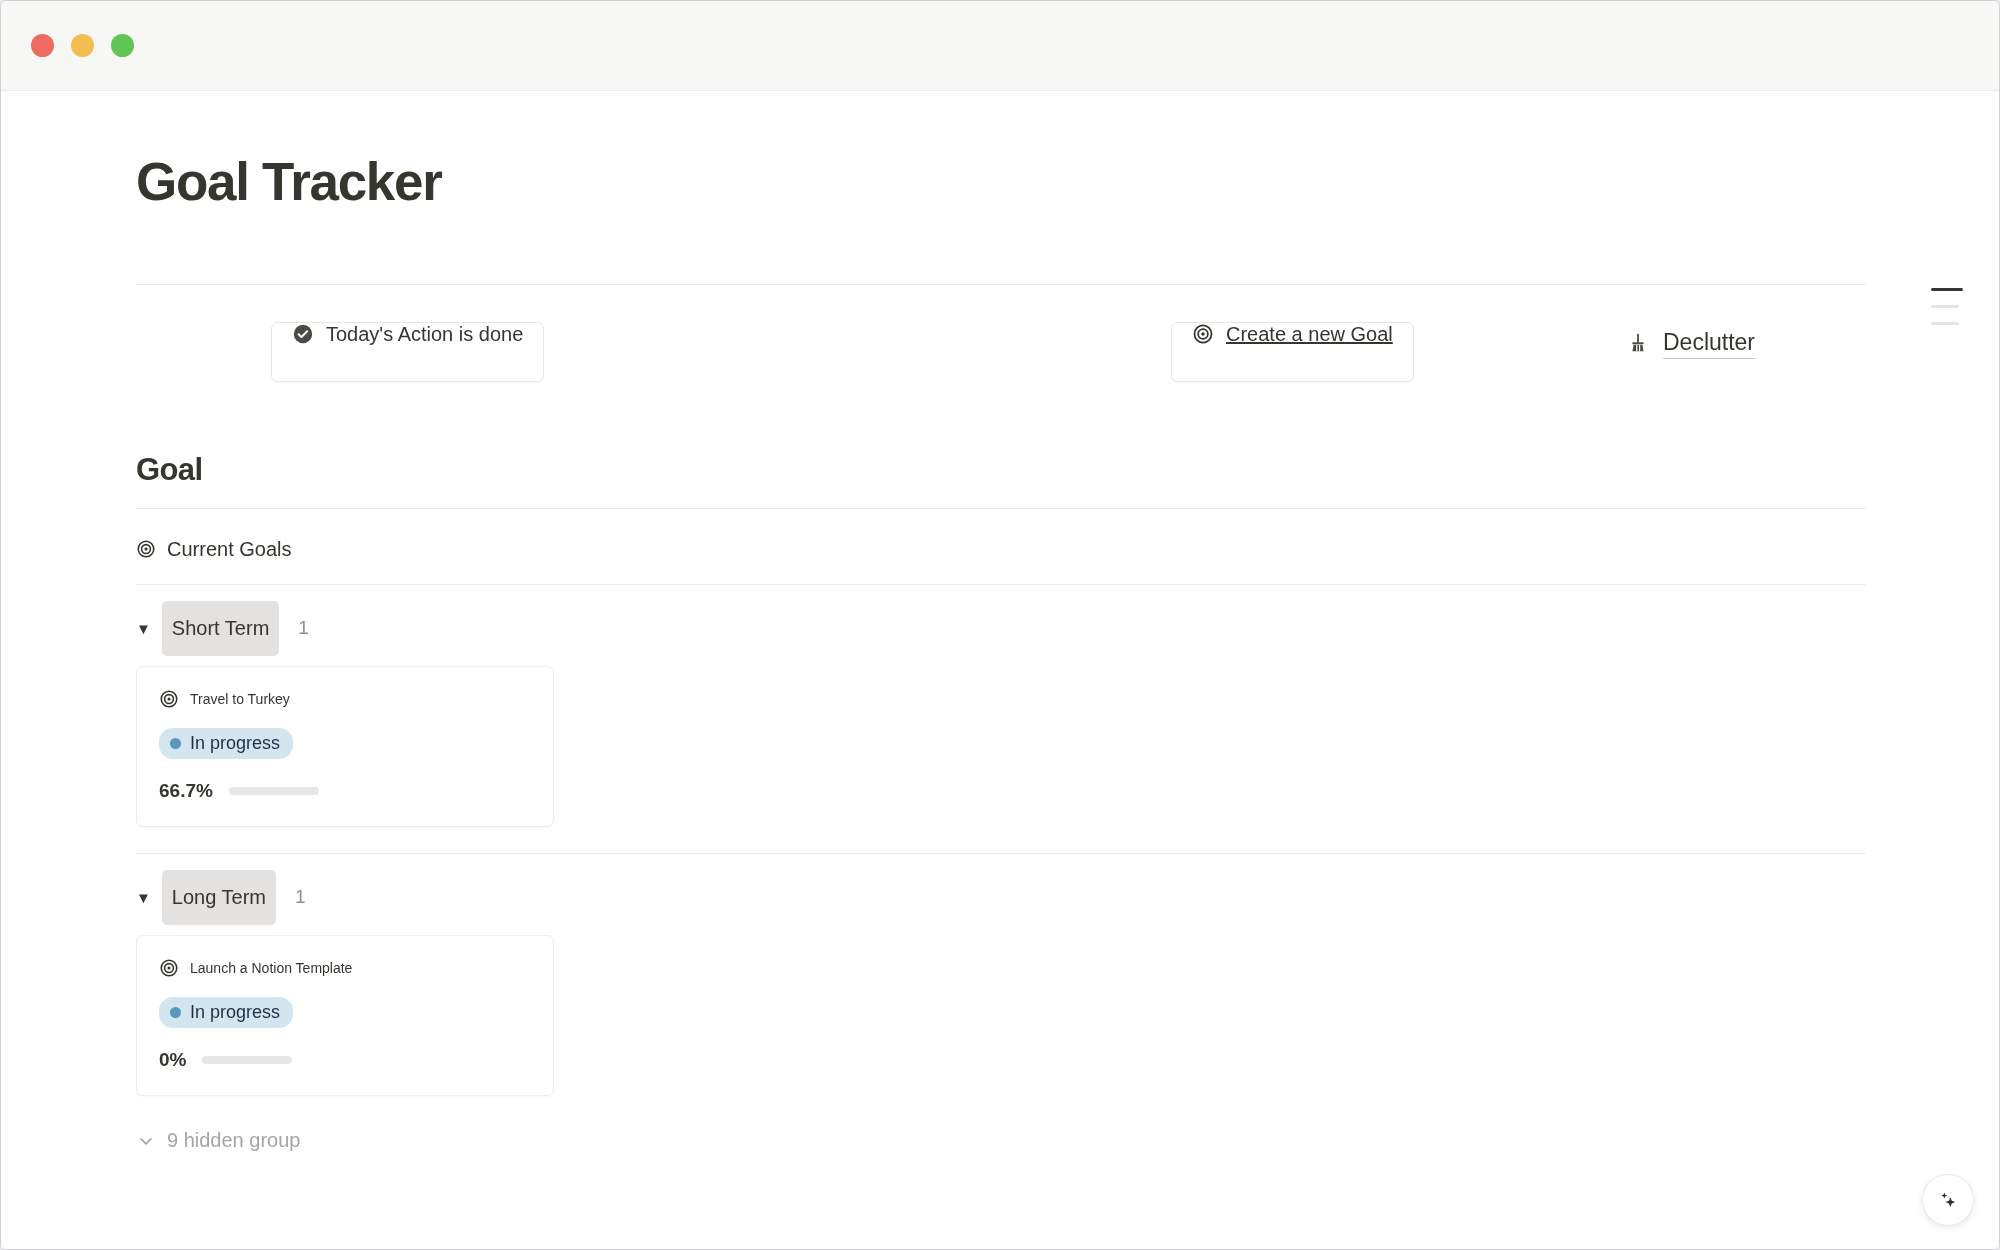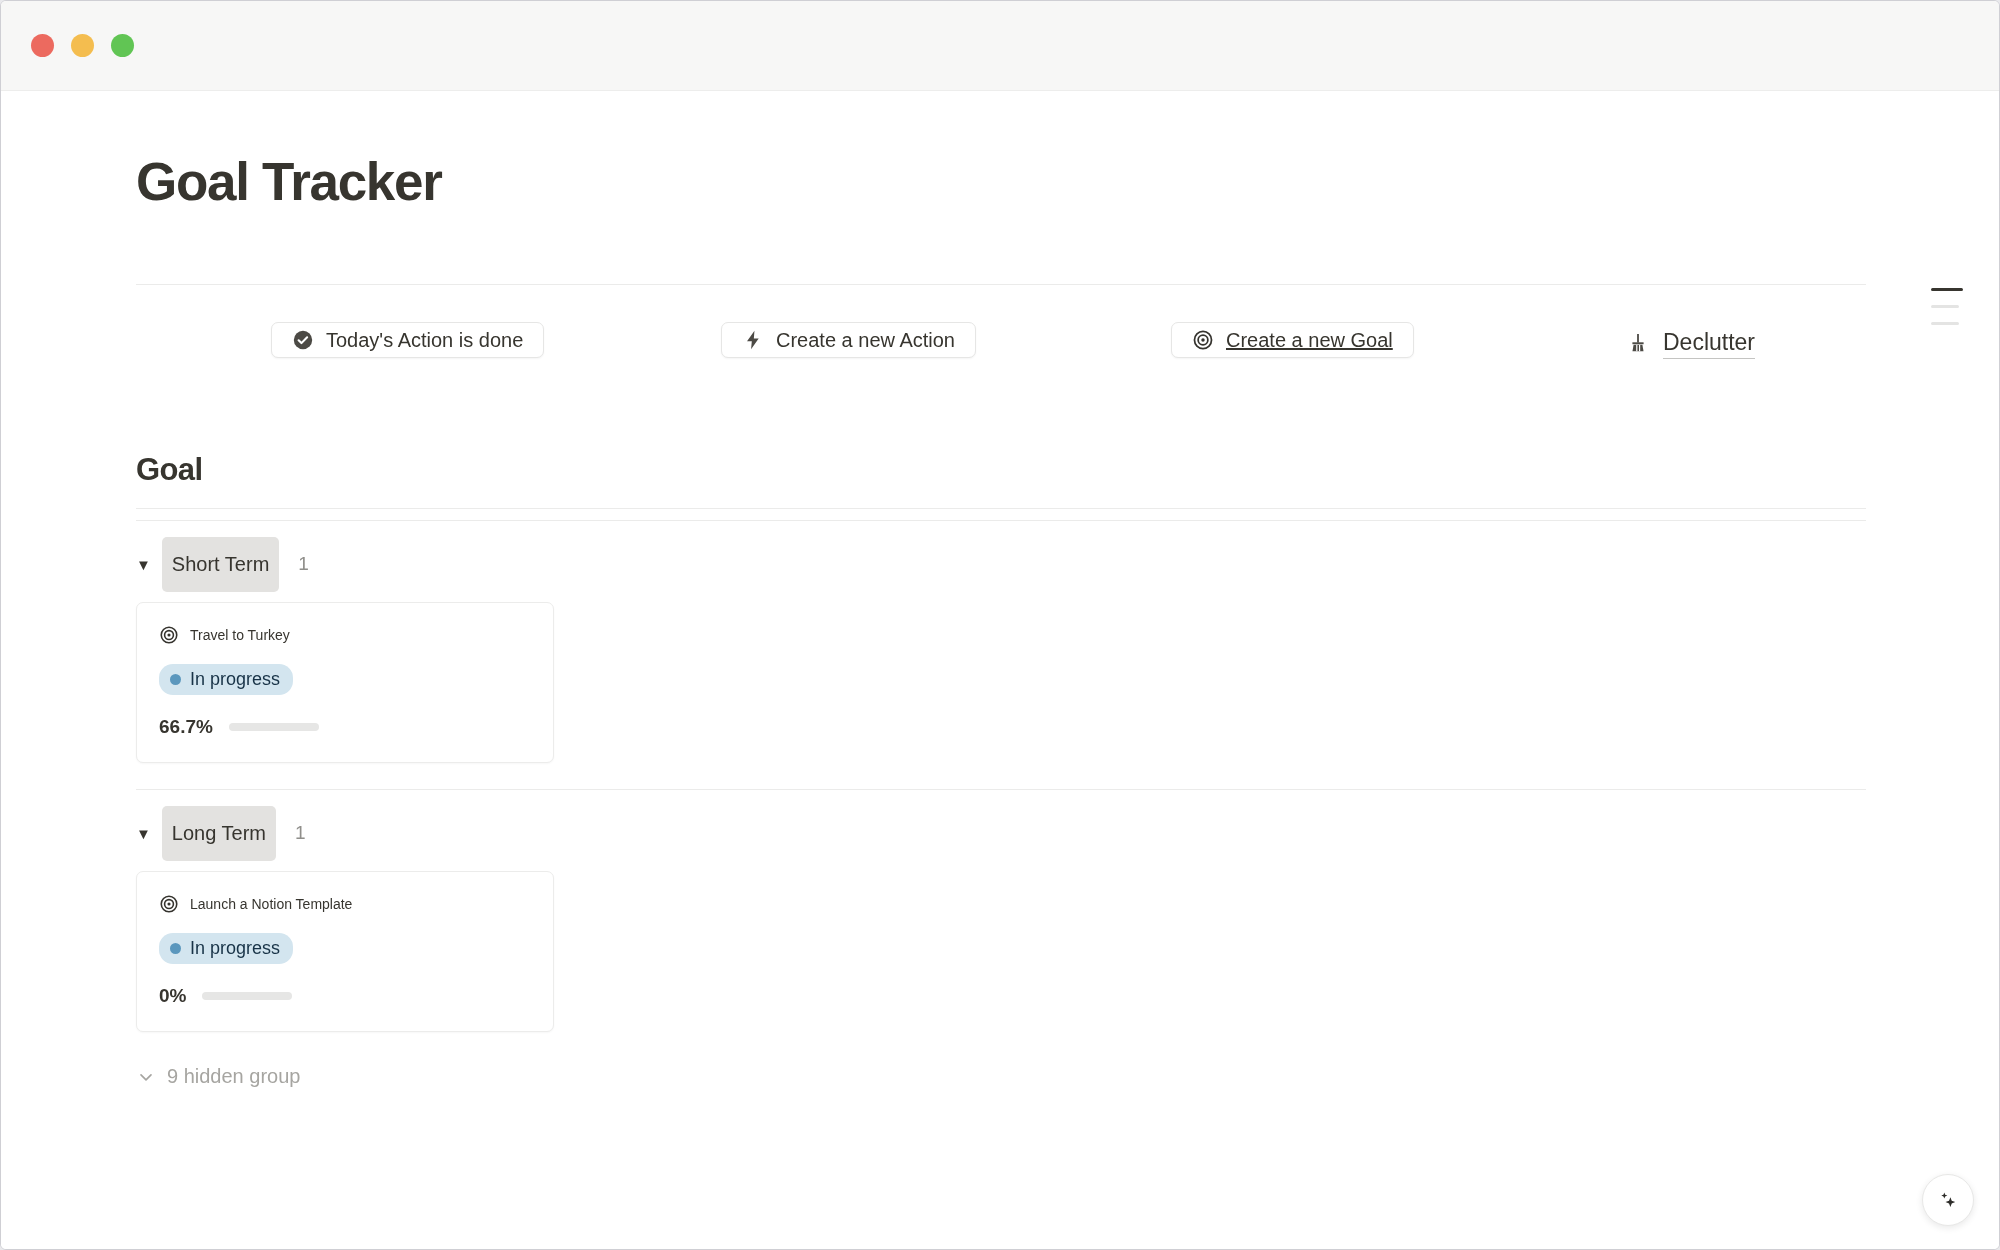--- a/index.html
+++ b/index.html
@@ -71,23 +71,22 @@
     background: #ebebea;
     width: 1730px;
     margin-top: 20px;
   }
 
   
   .quick-actions-head { margin-top: 73px; }
 
   .action-btn {
     display: flex;
-    align-items: center;
     gap: 12px;
-    height: 36px;
+    height: 60px;
     padding: 0 20px;
     background: #ffffff;
     border: 1px solid #e6e6e5;
     border-radius: 7px;
     box-shadow: 0 1px 2px rgba(15,15,15,0.045);
     font-size: 20px;
     color: #37352f;
     white-space: nowrap;
     cursor: pointer;
   }
@@ -300,28 +299,20 @@
         <div class="action-btn slot-1">
           <span>
             <svg width="22" height="22" viewBox="0 0 24 24">
               <circle cx="12" cy="12" r="10" fill="#4c4a45"></circle>
               <path d="M7.2 12.3l3.1 3.1 6.2-6.4" fill="none" stroke="#ffffff" stroke-width="2.3" stroke-linecap="round" stroke-linejoin="round"></path>
             </svg>
           </span>
           <span>Today's Action is done</span>
         </div>
 
-        <div class="action-btn slot-2">
-          <span>
-            <svg width="22" height="22" viewBox="0 0 24 24">
-              <path d="M13.6 2L5.5 13.4h5.2L9.9 22l8.3-11.6h-5.3z" fill="#4c4a45"></path>
-            </svg>
-          </span>
-          <span>Create a new Action</span>
-        </div>
 
         <div class="action-btn slot-3">
           <span>
             <svg width="22" height="22" viewBox="0 0 24 24">
               <circle cx="12" cy="12" r="9.3" fill="none" stroke="#35332e" stroke-width="1.9"></circle>
               <circle cx="12" cy="12" r="5.3" fill="none" stroke="#35332e" stroke-width="1.9"></circle>
               <circle cx="12" cy="12" r="1.9" fill="#35332e"></circle>
             </svg>
           </span>
           <span>Create a new Goal</span>
@@ -340,20 +331,32 @@
           <span class="dtext">Declutter</span>
         </div>
 
       </div>
 
       <div class="goals-head">
         <h2 class="h2">Goal</h2>
         <div class="section-rule"></div>
       </div>
 
+      <div class="view-tabs">
+        <div class="view-tab">
+          <span>
+            <svg width="20" height="20" viewBox="0 0 24 24">
+              <circle cx="12" cy="12" r="9.3" fill="none" stroke="#35332e" stroke-width="1.9"></circle>
+              <circle cx="12" cy="12" r="5.3" fill="none" stroke="#35332e" stroke-width="1.9"></circle>
+              <circle cx="12" cy="12" r="1.9" fill="#35332e"></circle>
+            </svg>
+          </span>
+          <span>Current Goals</span>
+        </div>
+      </div>
       <div class="view-rule"></div>
 
       <div class="group-header">
         <span class="caret">▼</span>
         <span class="group-pill">Short Term</span>
         <span class="group-count">1</span>
       </div>
 
       <div class="goal-card">
         <div class="goal-title">

